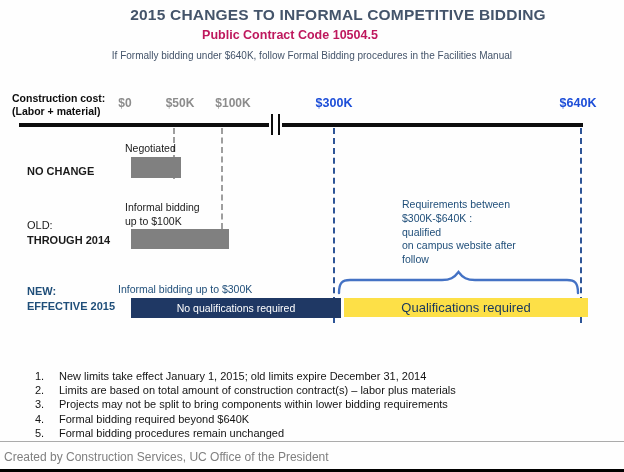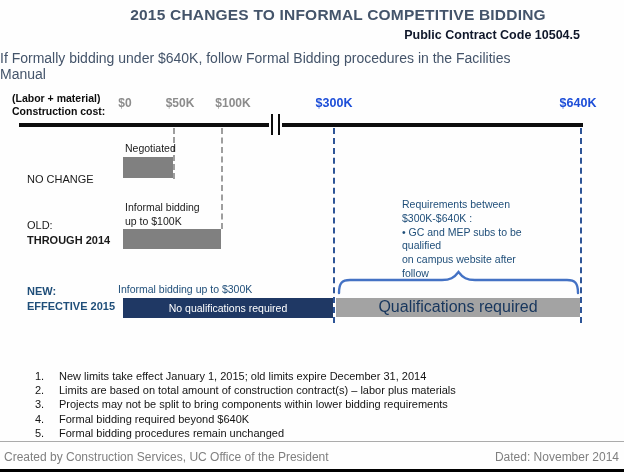--- a/index.html
+++ b/index.html
@@ -2,47 +2,47 @@
 <html><head>
 <meta charset="utf-8">
 <style>
   html,body{margin:0;padding:0;background:#e8e8e8;}
   .page{
     position:relative;width:624px;height:472px;background:#fefefe;overflow:hidden;
     font-family:"Liberation Sans",sans-serif;color:#1a1a1a;margin:0 auto;
   }
   .title{position:absolute;top:6px;left:0;width:624px;text-align:center;
     font-size:15.5px;font-weight:bold;color:#44546A;letter-spacing:.2px;margin-left:26px;}
-  .subtitle{position:absolute;top:28px;left:0;width:580px;text-align:right;
-    font-size:12.5px;font-weight:bold;color:#0f172a;}
-  .note{position:absolute;top:50px;left:0;width:512px;text-align:left;
-    font-size:14px;color:#44546A;}
+  .subtitle{position:absolute;top:28px;left:0;width:580px;text-align:center;
+    font-size:12.5px;font-weight:bold;color:#be185d;}
+  .note{position:absolute;top:50px;left:0;width:512px;text-align:right;
+    font-size:10px;color:#44546A;}
 
   .axis-label{position:absolute;left:12px;top:92px;font-size:10.5px;font-weight:bold;
     color:#0d0d0d;line-height:13px;}
   .axis-line{position:absolute;left:19px;top:123px;width:564px;height:4px;background:#0d0d0d;}
   .axis-break-gap{position:absolute;left:269px;top:120px;width:13px;height:10px;background:#fefefe;}
   .break-bar{position:absolute;top:114px;width:2px;height:21px;background:#0d0d0d;}
   .tick{position:absolute;top:96px;transform:translateX(-50%);font-size:12px;
     font-weight:bold;color:#8C8C8C;white-space:nowrap;}
   .tick.em{color:#1d4ed8;font-size:12.5px;}
 
   .vdash{position:absolute;width:0;border-left:2px dashed #9e9e9e;}
   .vdash.navy{border-left:2px dashed #2E5597;}
 
   .row-label{position:absolute;left:27px;font-size:11px;line-height:14.5px;white-space:nowrap;}
-  .bar{position:absolute;}
+  .bar{position:absolute;margin-left:8px;}
   .bar.gray{background:#808080;}
   .bar-caption{position:absolute;font-size:10.5px;line-height:13.5px;color:#1a1a1a;white-space:nowrap;}
   .bar-caption.navy, .navy-text{color:#1F4E79;}
   .bold{font-weight:bold;}
   .bar.dark{background:#1F3864;color:#ffffff;font-size:10.5px;display:flex;
     align-items:center;justify-content:center;}
-  .bar.light{background:#a3a3a3;color:#17365D;font-size:16px;display:flex;
-    justify-content:center;}
+  .bar.light{background:#fde047;color:#17365D;font-size:13px;display:flex;
+    align-items:center;justify-content:center;}
 
   .callout{position:absolute;left:402px;top:198px;width:172px;font-size:10.5px;
     line-height:13.8px;color:#1F4E79;}
   .brace{position:absolute;left:337px;top:270px;}
 
   .footnotes{position:absolute;left:35px;top:369px;font-size:11px;line-height:14.2px;color:#141414;}
   .fn-row{display:flex;}
   .fn-num{width:13px;}
   .fn-gap{width:11px;}
 
@@ -55,41 +55,41 @@
 </head>
 <body>
 
 <div class="page">
 
   <div class="title">2015 CHANGES TO INFORMAL COMPETITIVE BIDDING</div>
   <div class="subtitle">Public Contract Code 10504.5</div>
   <div class="note">If Formally bidding under $640K, follow Formal Bidding procedures in the Facilities Manual</div>
 
   <div class="axis-label">
+    <div>Construction cost:</div>
     <div>(Labor + material)</div>
-    <div>Construction cost:</div>
   </div>
 
   <span class="tick" style="left:125px">$0</span>
   <span class="tick" style="left:180px">$50K</span>
   <span class="tick" style="left:233px">$100K</span>
   <span class="tick em" style="left:334px">$300K</span>
   <span class="tick em" style="left:578px">$640K</span>
 
   <div class="axis-line"></div>
   <div class="axis-break-gap"></div>
   <div class="break-bar" style="left:271px"></div>
   <div class="break-bar" style="left:278px"></div>
 
   <div class="vdash" style="left:173px;top:128px;height:51px"></div>
   <div class="vdash" style="left:221px;top:128px;height:101px"></div>
   <div class="vdash navy" style="left:333px;top:128px;height:195px"></div>
   <div class="vdash navy" style="left:580px;top:128px;height:195px"></div>
 
-  <div class="row-label" style="top:172px;font-weight:400">NO CHANGE</div>
+  <div class="row-label" style="top:164px;font-weight:700">NO CHANGE</div>
   <div class="bar-caption" style="left:125px;top:142px">Negotiated</div>
   <div class="bar gray" style="left:123px;top:157px;width:50px;height:21px"></div>
 
   <div class="row-label" style="top:218px">
     <div>OLD:</div>
     <div class="bold">THROUGH 2014</div>
   </div>
   <div class="bar-caption" style="left:125px;top:201px">
     <div>Informal bidding</div>
     <div>up to $100K</div>
@@ -108,21 +108,20 @@
     <span>Qualifications required</span>
   </div>
 
   <svg class="brace" width="243" height="25" viewBox="0 0 243 25">
     <path d="M2,23 C2,13 5,10 13,10 L105,10 C113,10 117,8 121.5,2 C126,8 130,10 138,10 L230,10 C238,10 241,13 241,23" fill="none" stroke="#4472C4" stroke-width="2.4" stroke-linecap="round"></path>
   </svg>
 
   <div class="callout">
     <div>Requirements between</div>
     <div>$300K-$640K :</div>
-    <div>• GC and MEP subs to be</div>
     <div>qualified</div>
     <div>on campus website after</div>
     <div>follow</div>
   </div>
 
   <div class="footnotes">
     <div class="fn-row">
       <span class="fn-num">1.</span>
       <span class="fn-gap"></span>
       <span>New limits take effect January 1, 2015; old limits expire December 31, 2014</span>
@@ -144,16 +143,15 @@
     </div>
     <div class="fn-row">
       <span class="fn-num">5.</span>
       <span class="fn-gap"></span>
       <span>Formal bidding procedures remain unchanged</span>
     </div>
   </div>
 
   <div class="footer-line"></div>
   <div class="footer left">Created by Construction Services, UC Office of the President</div>
-  <div class="footer right">Dated: November 2014</div>
   <div class="bottom-bar"></div>
 
 </div>
 
 </body></html>

